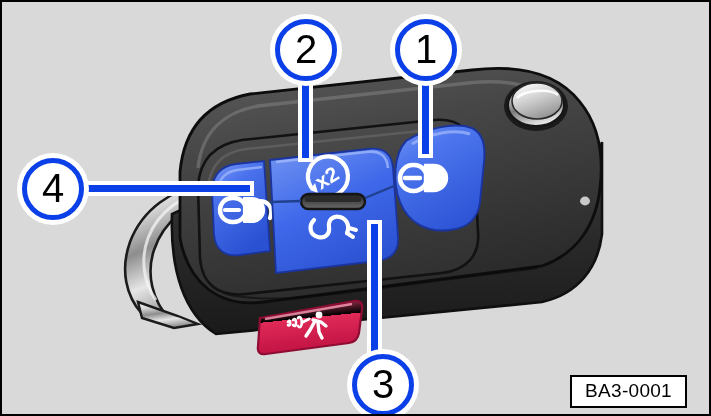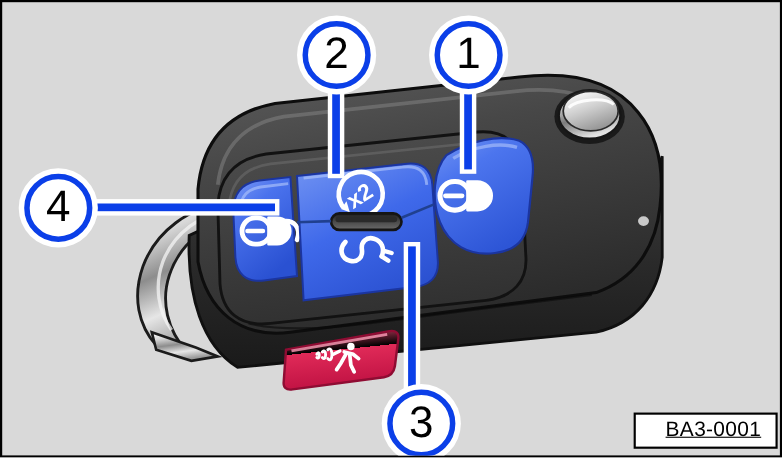--- a/index.html
+++ b/index.html
@@ -47,26 +47,25 @@
           box-shadow:0 0 0 4px #ffffff;}
   .leader-v{width:7px;}
   .leader-h{height:7px;}
   #leader-1{left:420px;top:74px;height:78px;}
   #leader-2{left:300px;top:74px;height:82px;}
   #leader-3{left:369px;top:222px;height:135px;}
   #leader-4{left:78px;top:183px;width:170px;}
 
   
   #caption-plate{
-    position:absolute;right:2px;bottom:6px;
+    position:absolute;right:22px;bottom:6px;
     background:#ffffff;
     border:2px solid #000;
-    padding:3px 13px 4px 27px;
+    padding:3px 13px 4px 13px;
     z-index:45;
-    text-decoration:underline;
   }
   #caption-plate span{
     font-family:"Liberation Sans",sans-serif;
     font-size:19px;color:#000;letter-spacing:.3px;
   }
 </style>
 </head>
 <body>
 
 <div id="figure">

